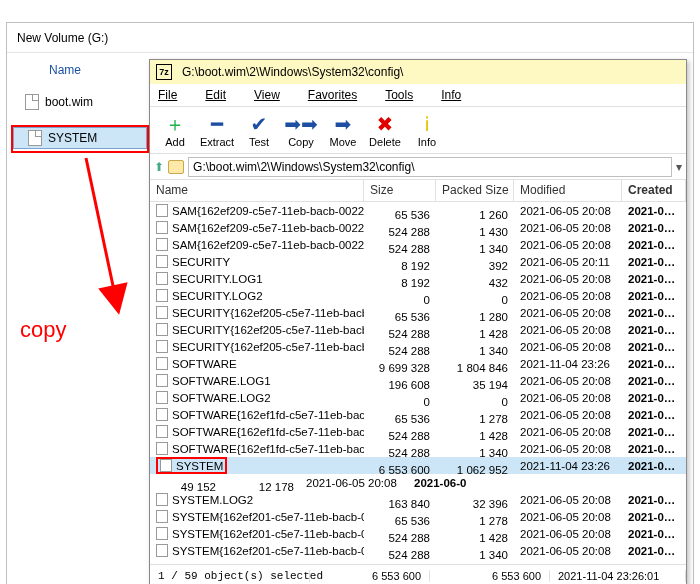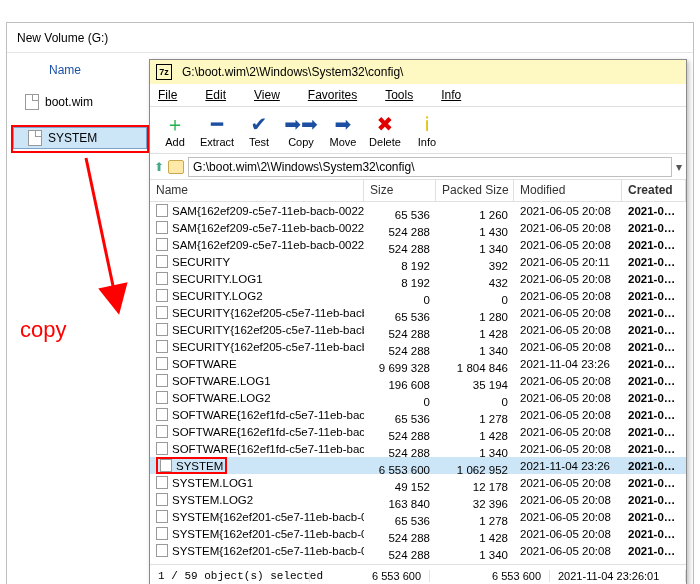--- a/index.html
+++ b/index.html
@@ -291,24 +291,20 @@
                 <span class="mini-icon"></span>
                 <span>SYSTEM</span>
               </span>
             </div>
             <div class="c col-size">6 553 600</div>
             <div class="c col-psize">1 062 952</div>
             <div class="c col-mod">2021-11-04 23:26</div>
             <div class="c col-crt">2021-06-0</div>
           </div>
           <div class="row">
-            <div class="c col-name nm">
-              <span class="mini-icon"></span>
-              <span>SYSTEM.LOG1</span>
-            </div>
             <div class="c col-size">49 152</div>
             <div class="c col-psize">12 178</div>
             <div class="c col-mod">2021-06-05 20:08</div>
             <div class="c col-crt">2021-06-0</div>
           </div>
           <div class="row">
             <div class="c col-name nm">
               <span class="mini-icon"></span>
               <span>SYSTEM.LOG2</span>
             </div>

